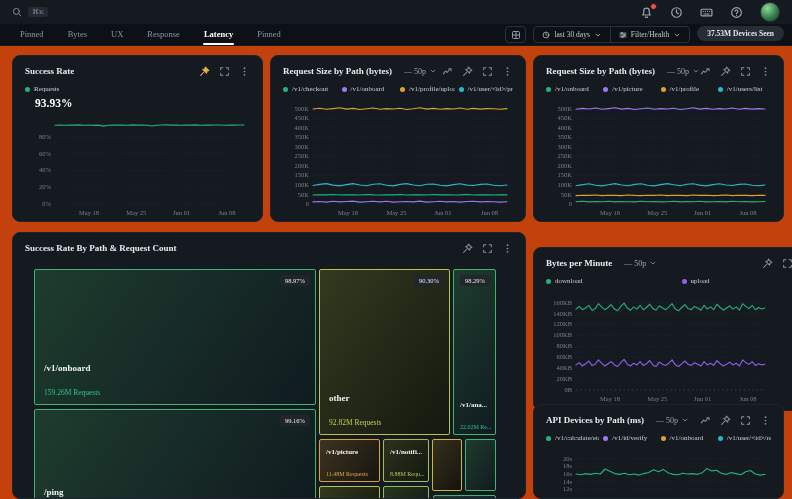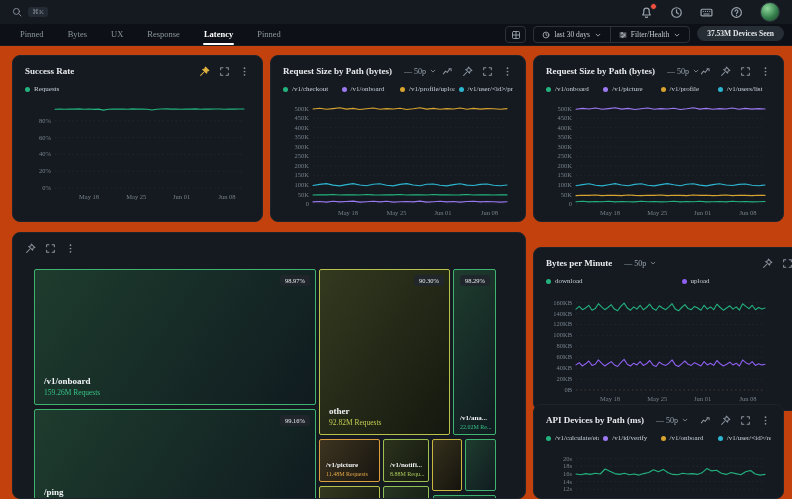--- a/index.html
+++ b/index.html
@@ -56,21 +56,21 @@
   .ch{width:8px;height:8px;}
   
   .treemap{position:absolute;}
   .tm-cell{position:absolute;border:1px solid;border-radius:2px;box-sizing:border-box;cursor:pointer;}
   .tm-badge{position:absolute;top:5px;right:5px;background:rgba(33,38,45,.92);color:#e6e8ea;
             font-size:6.5px;padding:2px 5px;border-radius:3px;}
   .tm-label{position:absolute;left:9px;bottom:7px;}
   .tm-label.sm{left:6px;bottom:4px;}
   .tm-name{font-weight:bold;color:#f0f3f5;font-size:9px;white-space:nowrap;}
   .sm .tm-name{font-size:7px;}
-  .tm-count{margin-top:2px;font-size:7.5px;white-space:nowrap;}
+  .tm-count{margin-top:15px;font-size:7.5px;white-space:nowrap;}
   .sm .tm-count{font-size:6px;}
 </style>
 </head>
 <body>
 
 <div class="page">
 
   <header class="topbar">
     <div class="search">
       <span class="ic">
@@ -203,20 +203,21 @@
             </svg>
           </span>
         </div>
     </div>
     <div class="legend legend-1">
         <span class="legend-item">
           <span class="dot" style="background: rgb(35, 178, 125);"></span>
           <span>Requests</span>
         </span>
       </div>
+    <div class="big-value">93.93%</div>
     <div class="chart" style="height:102px"><svg width="225" height="102" viewBox="0 0 225 102">
           <line x1="30" y1="89.0" x2="219" y2="89.0" stroke="#252b33" stroke-width="0.8" stroke-dasharray="1.5 2.8"></line>
           <text x="26" y="91" text-anchor="end" font-size="6.5" fill="#76808a">0%</text>
           <line x1="30" y1="72.2" x2="219" y2="72.2" stroke="#252b33" stroke-width="0.8" stroke-dasharray="1.5 2.8"></line>
           <text x="26" y="74.2" text-anchor="end" font-size="6.5" fill="#76808a">20%</text>
           <line x1="30" y1="55.4" x2="219" y2="55.4" stroke="#252b33" stroke-width="0.8" stroke-dasharray="1.5 2.8"></line>
           <text x="26" y="57.4" text-anchor="end" font-size="6.5" fill="#76808a">40%</text>
           <line x1="30" y1="38.6" x2="219" y2="38.6" stroke="#252b33" stroke-width="0.8" stroke-dasharray="1.5 2.8"></line>
           <text x="26" y="40.6" text-anchor="end" font-size="6.5" fill="#76808a">60%</text>
           <line x1="30" y1="21.8" x2="219" y2="21.8" stroke="#252b33" stroke-width="0.8" stroke-dasharray="1.5 2.8"></line>
@@ -408,20 +409,23 @@
           <text x="202.0" y="116" text-anchor="middle" font-size="6.5" fill="#76808a">Jun 08</text>
           <polyline points="30.0,10.3 36.5,9.4 43.0,10.0 49.6,9.0 56.1,10.3 62.6,9.6 69.1,8.8 75.6,10.1 82.1,9.4 88.7,10.5 95.2,9.8 101.7,9.0 108.2,10.3 114.7,9.6 121.2,10.0 127.8,9.2 134.3,10.5 140.8,9.8 147.3,8.8 153.8,10.1 160.3,9.4 166.9,10.3 173.4,9.6 179.9,10.0 186.4,9.0 192.9,10.3 199.4,9.4 206.0,10.1 212.5,9.6 219.0,10.0" fill="none" stroke="#9c79f2" stroke-width="1.1" stroke-linejoin="round" stroke-linecap="round"></polyline>
           <polyline points="30.0,86.7 36.5,85.6 43.0,84.8 49.6,86.3 56.1,86.9 62.6,85.8 69.1,84.6 75.6,86.0 82.1,86.7 88.7,85.4 95.2,84.8 101.7,86.3 108.2,86.9 114.7,85.6 121.2,84.6 127.8,85.8 134.3,86.7 140.8,85.2 147.3,84.8 153.8,86.1 160.3,86.9 166.9,85.6 173.4,84.8 179.9,86.0 186.4,86.5 192.9,85.4 199.4,85.0 206.0,86.3 212.5,86.7 219.0,86.0" fill="none" stroke="#2cb5cf" stroke-width="1.1" stroke-linejoin="round" stroke-linecap="round"></polyline>
           <polyline points="30.0,96.6 36.5,96.2 43.0,96.4 49.6,96.0 56.1,96.6 62.6,96.2 69.1,96.4 75.6,96.6 82.1,96.0 88.7,96.4 95.2,96.6 101.7,96.2 108.2,96.4 114.7,96.0 121.2,96.6 127.8,96.2 134.3,96.4 140.8,96.6 147.3,96.0 153.8,96.4 160.3,96.2 166.9,96.6 173.4,96.4 179.9,96.0 186.4,96.6 192.9,96.2 199.4,96.4 206.0,96.6 212.5,96.2 219.0,96.4" fill="none" stroke="#d8a32e" stroke-width="1.1" stroke-linejoin="round" stroke-linecap="round"></polyline>
           <polyline points="30.0,102.7 36.5,102.3 43.0,102.9 49.6,102.5 56.1,102.7 62.6,102.3 69.1,102.9 75.6,102.5 82.1,102.7 88.7,102.9 95.2,102.3 101.7,102.7 108.2,102.5 114.7,102.9 121.2,102.7 127.8,102.3 134.3,102.9 140.8,102.5 147.3,102.7 153.8,102.3 160.3,102.9 166.9,102.7 173.4,102.5 179.9,102.9 186.4,102.3 192.9,102.7 199.4,102.5 206.0,102.9 212.5,102.7 219.0,102.5" fill="none" stroke="#23b27d" stroke-width="1.1" stroke-linejoin="round" stroke-linecap="round"></polyline>
         </svg></div>
   </section>
 
   <section class="card" style="left:12px;top:232px;width:514px;height:267px">
     <div class="card-head">
+      <div class="head-left">
+        <span class="card-title">Success Rate By Path &amp; Request Count</span>
+      </div>
       <div class="card-icons">
           <span class="icon">
             <svg viewBox="0 0 12 12" width="100%" height="100%" fill="none" stroke="currentColor" stroke-width="1.1" stroke-linecap="round" stroke-linejoin="round">
               <path d="M7 1.2l3.8 3.8-2 .5-.5 2.3L4 3.7l2.3-.5.7-2z"></path>
               <line x1="5.2" y1="6.8" x2="1.8" y2="10.2"></line>
             </svg>
           </span>
           <span class="icon">
             <svg viewBox="0 0 12 12" width="100%" height="100%" fill="none" stroke="currentColor" stroke-width="1.1" stroke-linecap="round" stroke-linejoin="round">
               <path d="M1.8 4.2V1.8h2.4M7.8 1.8h2.4v2.4M10.2 7.8v2.4H7.8M4.2 10.2H1.8V7.8"></path>

